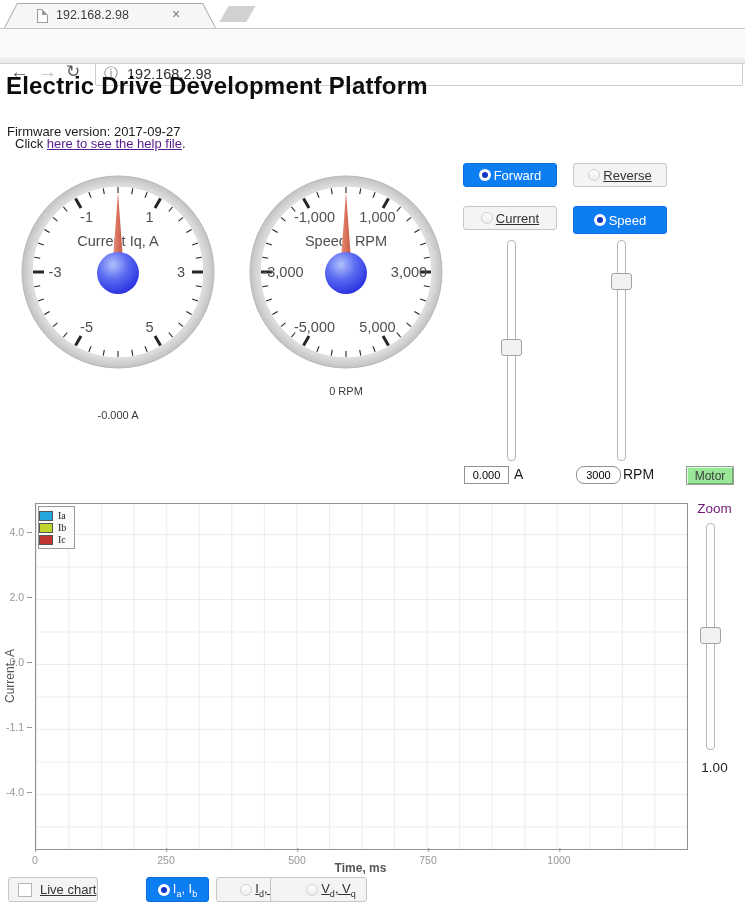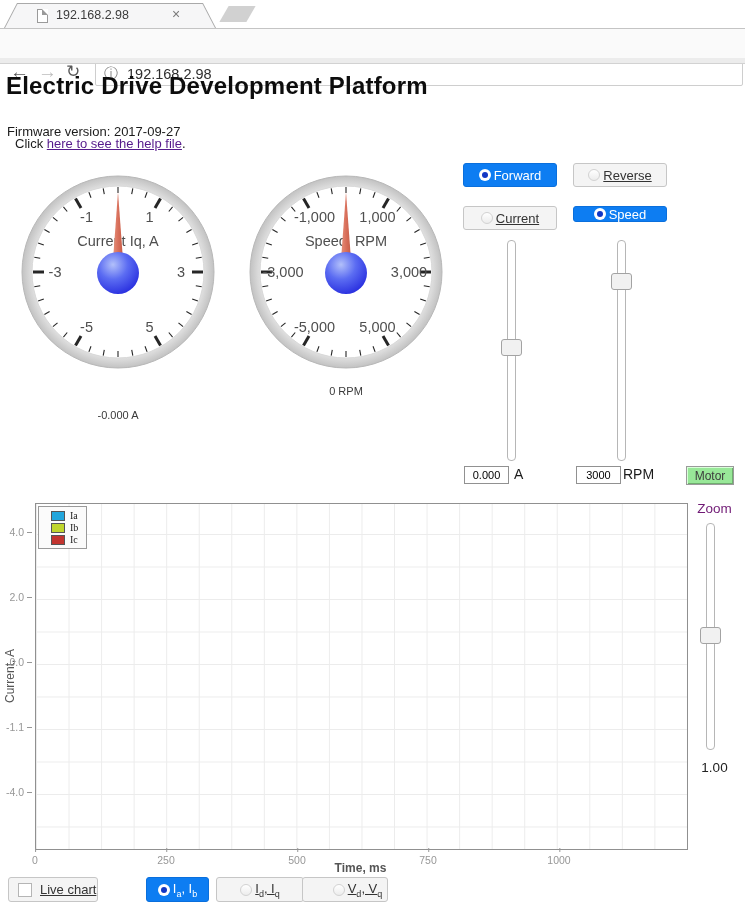--- a/index.html
+++ b/index.html
@@ -51,51 +51,51 @@
        font-size:13px;box-sizing:border-box;cursor:pointer;}
   .btn.gray{background:#f4f4f4;border:1px solid #c6c6c6;color:#333;text-decoration:underline;}
   .btn.blue{background:#0d7df2;border:1px solid #0a6fdc;color:#fff;}
   .radio{width:12px;height:12px;border-radius:50%;position:relative;flex:none;}
   .radio.on{background:#fff;}
   .radio.on:after{content:"";position:absolute;left:3px;top:3px;width:6px;height:6px;border-radius:50%;background:#1237c4;}
   .radio.off{background:linear-gradient(#ffffff,#ececec);border:1px solid #d2d2d2;box-sizing:border-box;}
   #btn-forward{left:463px;top:163px;width:94px;height:24px;}
   #btn-reverse{left:573px;top:163px;width:94px;height:24px;}
   #btn-current{left:463px;top:206px;width:94px;height:24px;}
-  #btn-speed{left:573px;top:206px;width:94px;height:16px;}
+  #btn-speed{left:573px;top:206px;width:94px;height:28px;}
 
   
   .vtrack{width:9px;background:#fff;border:1px solid #b6b6b6;border-radius:4px;box-sizing:border-box;}
   .vthumb{width:21px;height:17px;background:#f1f1f1;border:1px solid #a3a3a3;border-radius:3px;
           box-sizing:border-box;cursor:grab;}
   #track-current{left:507px;top:240px;height:221px;}
   #thumb-current{left:501px;top:339px;}
   #track-speed{left:617px;top:240px;height:221px;}
   #thumb-speed{left:611px;top:273px;}
 
   
   .numbox{width:43px;height:16px;border:1px solid #919191;font-size:11px;text-align:center;
           padding:0;font-family:inherit;background:#fff;box-sizing:content-box;}
   #input-current{left:464px;top:466px;}
-  #input-speed{left:576px;top:466px;}
+  #input-speed{left:576px;top:466px;border-radius:8px;}
   .unit-label{top:466px;font-size:14px;color:#1b1b1b;}
   #unit-a{left:514px;} #unit-rpm{left:623px;}
   #motor-btn{left:686px;top:466px;width:48px;height:19px;background:#98e898;border:1px solid #9a9a9a;
     box-shadow:inset 1px 1px 0 #d9ffd9, inset -1px -1px 0 #6fae6f;font-size:12px;color:#3c3c3c;
     text-align:center;line-height:18px;box-sizing:border-box;cursor:pointer;}
 
   
   #plot{left:35px;top:503px;width:651px;height:345px;background:#fff;border:1px solid #909090;
     box-sizing:content-box;
     background-image:linear-gradient(to right,#ececec 1px,transparent 1px),
                      linear-gradient(to bottom,#ececec 1px,transparent 1px);
     background-size:32.55px 100%,100% 32.5px;
     background-position:0 0,0 30px;}
   #legend{left:38px;top:506px;border:1px solid #9a9a9a;background:#fbfbfb;
-    padding:3px 8px 3px 12px;display:flex;flex-direction:column;gap:1px;}
+    padding:3px 8px 3px 0;display:flex;flex-direction:column;gap:1px;}
   .leg-row{display:flex;align-items:center;gap:5px;}
   .leg-swatch{width:14px;height:10px;border:1px solid #555;box-sizing:border-box;}
   .leg-label{font-family:"Liberation Serif",serif;font-size:10px;color:#222;}
   #yticks{left:0;top:503px;width:33px;height:345px;}
   .ytick{position:absolute;right:9px;font-size:10.5px;color:#979797;}
   .ytick:after{content:"";position:absolute;right:-8px;top:6px;width:5px;height:1px;background:#979797;}
   #xticks{left:35px;top:848px;width:651px;height:14px;}
   .xtick{position:absolute;transform:translateX(-50%);font-size:10.5px;color:#979797;padding-top:6px;}
   .xtick:before{content:"";position:absolute;left:50%;top:0;width:1px;height:4px;background:#979797;}
   #y-axis-title{left:2px;top:503px;width:15px;height:345px;display:flex;align-items:center;justify-content:center;
@@ -106,21 +106,21 @@
   #zoom-label{left:684px;top:501px;width:61px;text-align:center;font-size:13.5px;color:#701a75;}
   #zoom-track{left:706px;top:523px;height:227px;}
   #zoom-thumb{left:700px;top:627px;}
   #zoom-value{left:684px;top:760px;width:61px;text-align:center;font-size:13.5px;color:#222;}
 
   
   #live-chart-btn{left:8px;top:877px;width:90px;height:25px;justify-content:flex-start;padding-left:9px;gap:8px;}
   .cb{width:12px;height:12px;background:#fff;border:1px solid #b5b5b5;flex:none;}
   #sel-iaib{left:146px;top:877px;width:63px;height:25px;}
   #sel-idiq{left:216px;top:877px;width:88px;height:25px;}
-  #sel-vdvq{left:302px;top:877px;width:86px;height:25px;padding-left:25px;}
+  #sel-vdvq{left:270px;top:877px;width:97px;height:25px;padding-left:25px;}
   .sel-label sub{font-size:9px;}
 </style>
 </head>
 <body>
 
 <div class="abs" id="tabstrip">
   <div class="abs" id="tab-outer"></div>
   <div class="abs" id="tab-inner"></div>
   <div class="abs" id="tab-doc-icon"></div>
   <div class="abs" id="tab-title">192.168.2.98</div>

